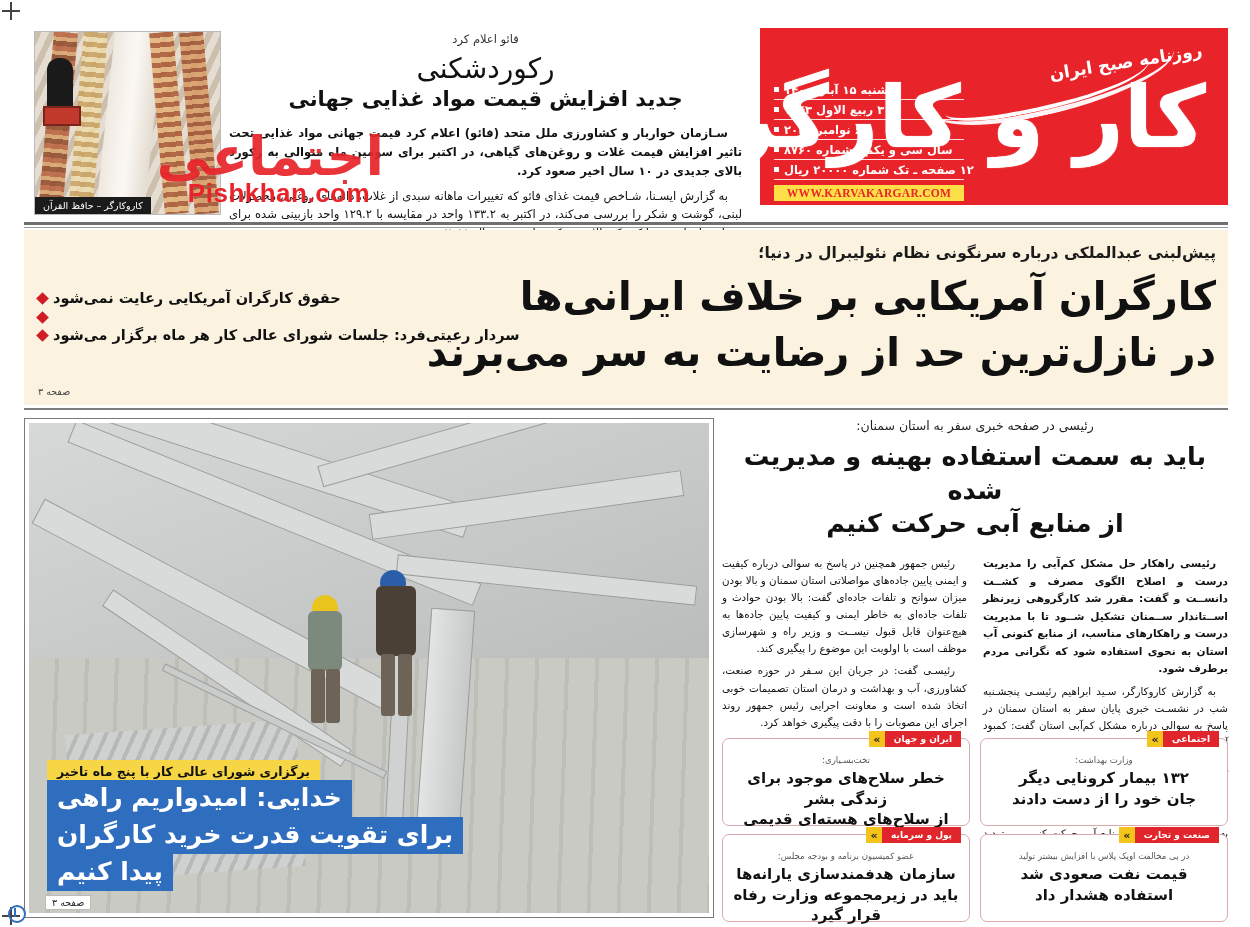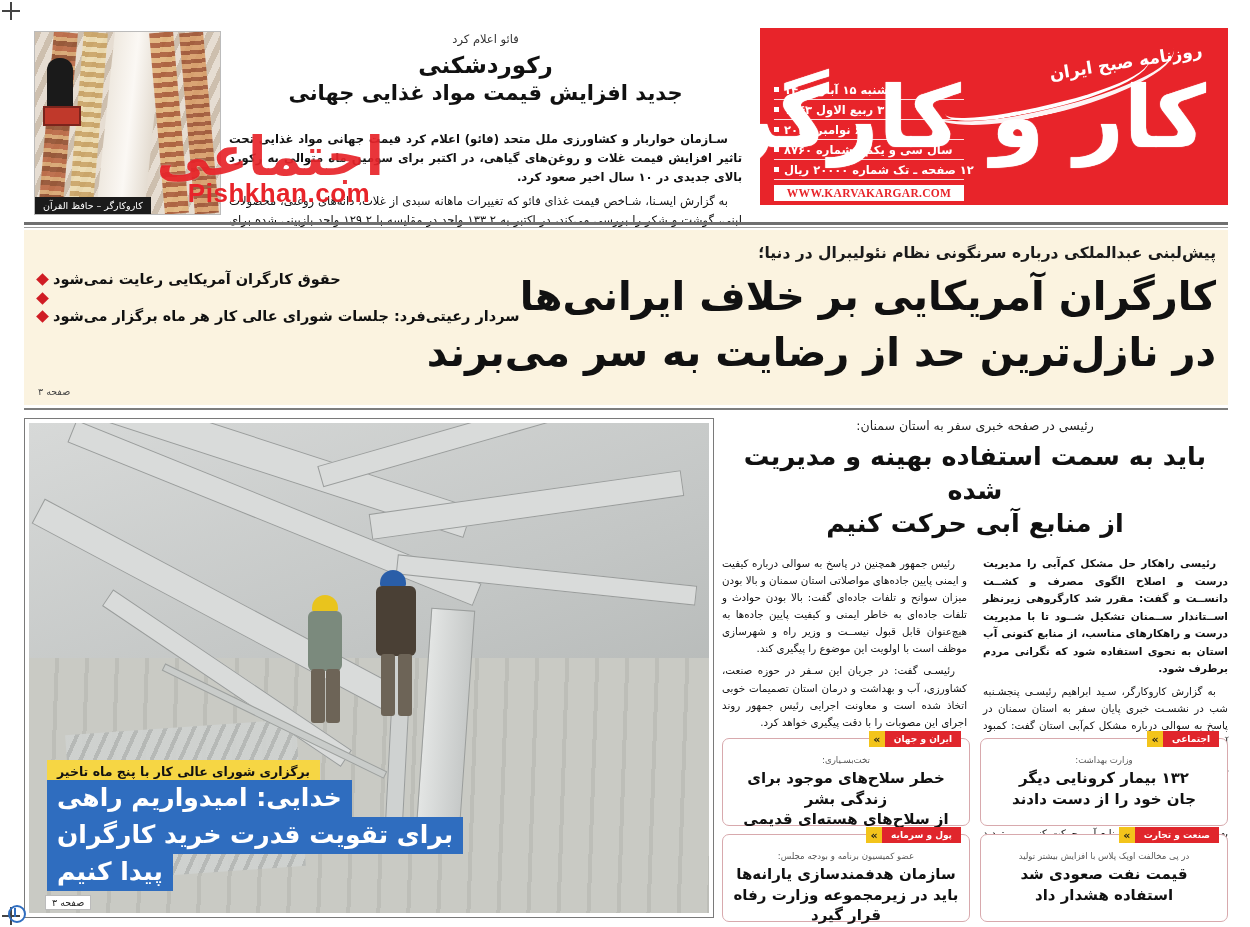--- a/index.html
+++ b/index.html
@@ -39,21 +39,21 @@
     border-bottom:4px solid #fff;border-radius:0 0 70% 30%;transform:rotate(-10deg);}
 
   .mast-dates{position:absolute;left:14px;top:52px;width:190px;
     direction:rtl;text-align:right;color:#fff;}
   .mast-dates .row{font-size:11.5px;line-height:1.05;padding:3.5px 0 3.5px 0;
     border-bottom:1px solid rgba(255,255,255,.85);white-space:nowrap;
     font-weight:600;display:flex;flex-direction:row-reverse;justify-content:flex-start;
     align-items:center;gap:5px;}
   .mast-dates .row:last-of-type{border-bottom:none;}
   .bullet-sq{width:5px;height:5px;background:#fff;display:inline-block;flex:none;}
-  .mast-url{margin-top:5px;background:#ffffff;color:#e8242a;font-size:11.5px;
+  .mast-url{margin-top:5px;background:#fde047;color:#e8242a;font-size:11.5px;
     font-weight:700;text-align:center;letter-spacing:.3px;padding:2px 0;
     font-family:"Liberation Serif",serif;}
 
   
   .toppic{position:absolute;left:10px;top:3px;width:185px;height:182px;
     border:1px solid #bbb;overflow:hidden;background:#e9e2d8;}
   .toppic .shelf{position:absolute;inset:0;
     background:
       repeating-linear-gradient(115deg,#cdbfae 0 6px,#e6ddd2 6px 13px) ,
       #ded3c6;}
@@ -77,42 +77,42 @@
   .wm{position:absolute;left:150px;top:105px;width:210px;height:120px;
     pointer-events:none;z-index:30;text-align:center;}
   .wm-fa{font-size:54px;color:#e8242a;font-weight:700;direction:rtl;
     line-height:.9;opacity:.92;text-shadow:0 0 2px rgba(255,255,255,.6);}
   .wm-en{font-size:26px;color:#e8242a;font-weight:700;letter-spacing:.5px;
     font-family:"Liberation Sans",sans-serif;margin-top:-4px;}
 
   
   .toptext{position:absolute;right:486px;left:205px;top:4px;direction:rtl;text-align:right;}
   .tt-kicker{font-size:11.5px;text-align:center;color:#333;margin-bottom:5px;}
-  .tt-h1{font-size:23px;font-weight:700;text-align:center;line-height:1.25;
+  .tt-h1{font-size:28px;font-weight:400;text-align:center;line-height:1.25;
     letter-spacing:-.5px;}
   .tt-h2{font-size:21px;font-weight:700;text-align:center;line-height:1.25;
-    letter-spacing:-.5px;margin-bottom:24px;}
+    letter-spacing:-.5px;margin-bottom:12px;}
   .tt-p{font-size:11.6px;line-height:1.62;text-align:justify;font-weight:700;
     margin:0 0 6px 0;text-indent:14px;}
   .tt-p.thin{font-weight:400;}
   .tt-more{font-size:9.5px;text-align:left;color:#333;}
 
   .rule-thick{position:absolute;left:24px;top:222px;width:1204px;height:3px;background:#6f6f6f;}
   .rule-thin{position:absolute;left:24px;top:227px;width:1204px;height:1px;background:#9a9a9a;}
 
   
   .banner{position:absolute;left:24px;top:230px;width:1204px;height:175px;
     background:#fbf3e0;}
   .bn-kicker{position:absolute;right:12px;top:14px;direction:rtl;font-size:15.5px;
     font-weight:700;color:#1b1b1b;white-space:nowrap;}
   .bn-h1{position:absolute;right:12px;top:44px;direction:rtl;font-size:40px;
     font-weight:700;line-height:1.12;letter-spacing:-1.5px;white-space:nowrap;}
   .bn-h2{position:absolute;right:12px;top:100px;direction:rtl;font-size:40px;
     font-weight:700;line-height:1.12;letter-spacing:-1.5px;white-space:nowrap;}
-  .bn-bullets{position:absolute;left:14px;top:36px;width:430px;direction:rtl;text-align:left;}
+  .bn-bullets{position:absolute;left:14px;top:55px;width:430px;direction:rtl;text-align:left;}
   .bn-li{display:flex;flex-direction:row-reverse;justify-content:flex-start;
     align-items:center;gap:6px;font-size:14.5px;font-weight:700;line-height:1.9;
     white-space:nowrap;}
   .dia{width:9px;height:9px;background:#d01c24;transform:rotate(45deg);flex:none;}
   .bn-page{position:absolute;left:14px;bottom:8px;font-size:9.5px;direction:rtl;color:#444;}
 
   .rule2{position:absolute;left:24px;top:408px;width:1204px;height:2px;background:#7d7d7d;}
 
   
   .mainpic{position:absolute;left:24px;top:418px;width:690px;height:500px;

